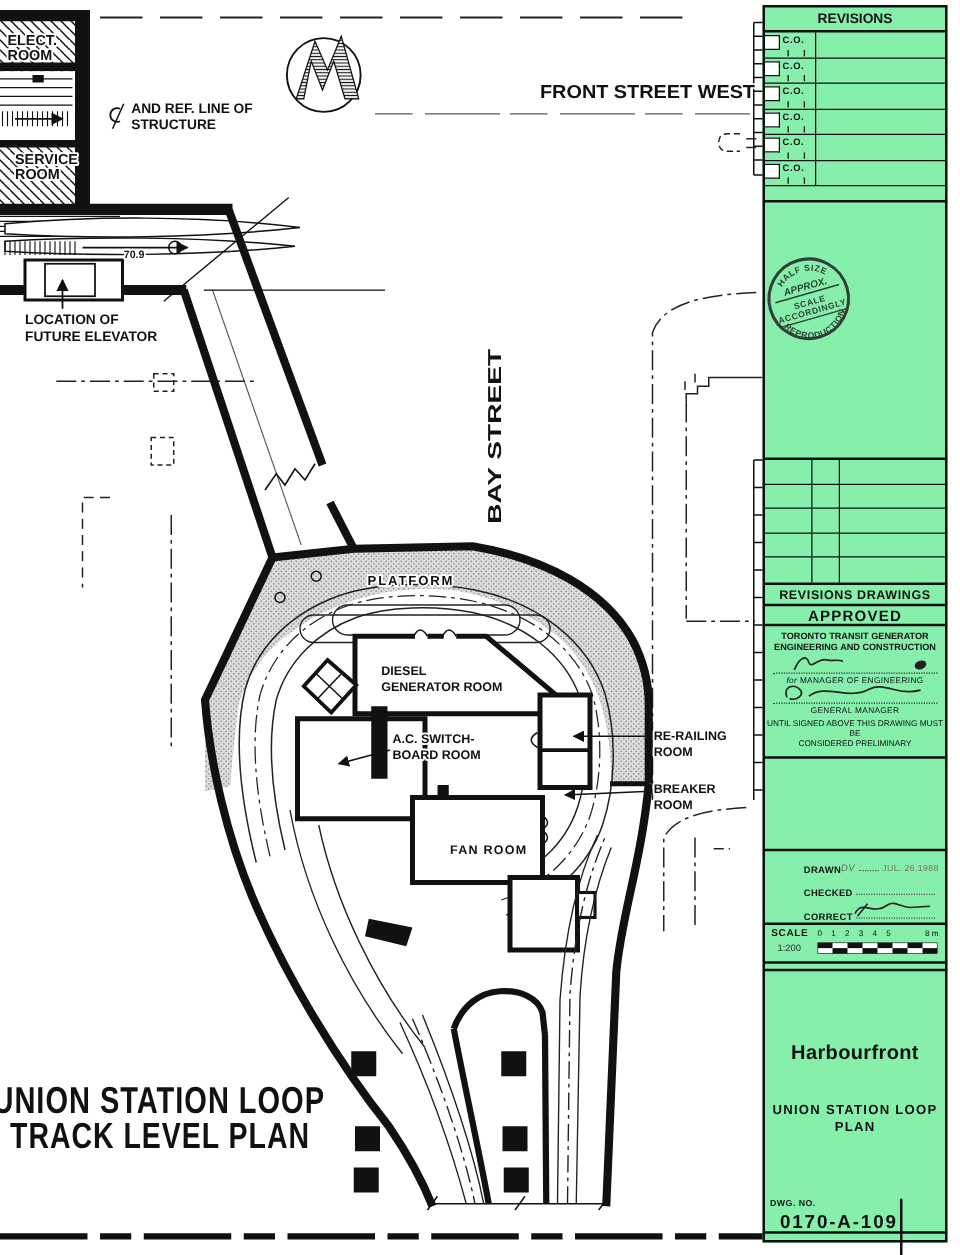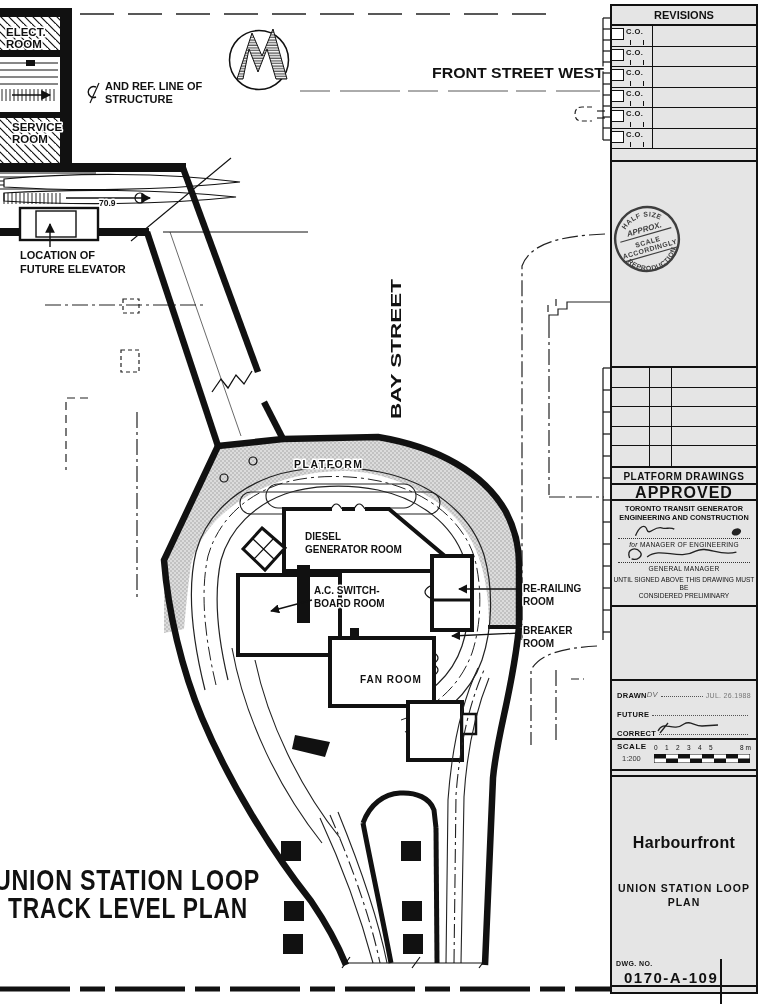--- a/index.html
+++ b/index.html
@@ -3,46 +3,46 @@
 <meta charset="utf-8">
 <style>
   html,body{margin:0;padding:0;background:#fff;}
   body{font-family:"Liberation Sans", sans-serif; color:#111;}
   .sheet{position:relative;width:768px;height:1004px;background:#fff;overflow:hidden;}
   svg text{fill:#111;}
   .lbl{font-family:"Liberation Sans",sans-serif;font-weight:bold;fill:#111;
        paint-order:stroke;stroke:#ffffff;stroke-width:3px;stroke-linejoin:round;}
   .big{font-family:"Liberation Sans",sans-serif;font-weight:800;letter-spacing:1px;}
   
-  .tb{position:absolute;left:610px;top:4px;width:148px;height:990px;border:2.5px solid #111;background:#e5e5e5;box-sizing:border-box;}
+  .tb{position:absolute;left:610px;top:4px;width:148px;height:990px;border:2.5px solid #111;background:#86efac;box-sizing:border-box;}
   .tb section{position:absolute;left:0;right:0;box-sizing:border-box;}
   .tb-rev{top:0;height:156px;border-bottom:2px solid #111;}
   .rev-head{height:18px;line-height:18px;text-align:center;font-weight:bold;font-size:11px;border-bottom:2px solid #111;}
   .rev-row{position:relative;height:19.5px;border-bottom:1.6px solid #111;}
   .rev-div{position:absolute;left:40px;top:0;bottom:0;width:0;border-left:1.6px solid #111;}
   .rev-notch{position:absolute;left:0;top:2px;width:11px;height:10px;border:1.5px solid #111;border-left:none;background:#fff;}
   .rev-co{position:absolute;left:14px;top:1px;font-size:7.5px;font-weight:bold;letter-spacing:.5px;}
   .rev-ticks{position:absolute;left:18px;bottom:1px;width:12px;height:5px;border-left:1.3px solid #111;border-right:1.3px solid #111;}
   .tb-stamp{top:198px;left:14px;width:70px;height:70px;transform:rotate(-16deg);opacity:.85;}
   .tb-rg{top:360px;height:102px;border-top:2px solid #111;border-bottom:2px solid #111;display:grid;grid-template-columns:38px 22px 1fr;grid-auto-rows:19.6px;}
   .rg-c{border-right:1.6px solid #111;border-bottom:1.6px solid #111;}
   .rg-c:nth-child(3n){border-right:none;}
   .rg-c:nth-last-child(-n+3){border-bottom:none;}
   .tb-refbar{top:462px;height:17px;line-height:17px;text-align:center;font-weight:bold;font-size:10px;border-bottom:2px solid #111;letter-spacing:.5px;}
-  .tb-appbar{top:479px;height:16px;line-height:16px;text-align:center;font-weight:bold;font-size:16px;border-bottom:2px solid #111;letter-spacing:1px;}
+  .tb-appbar{top:479px;height:16px;line-height:16px;text-align:center;font-weight:bold;font-size:12px;border-bottom:2px solid #111;letter-spacing:1px;}
   .tb-app{top:495px;height:106px;border-bottom:2px solid #111;font-size:7px;text-align:center;}
   .app-org{font-weight:bold;font-size:7.3px;line-height:8.5px;margin-top:4px;}
   .sigrow{position:relative;height:24px;margin:0 6px;}
   .sigline{position:absolute;left:0;right:0;bottom:7px;border-bottom:1.5px dotted #333;}
   .sigrole{position:absolute;left:0;right:0;bottom:-2px;font-size:6.6px;letter-spacing:.3px;}
   .sigsvg{position:absolute;left:0;bottom:4px;width:100%;height:22px;}
   .app-note{font-size:6.6px;line-height:8px;margin-top:6px;}
   .tb-empty{top:601px;height:74px;border-bottom:2px solid #111;}
   .tb-issue{top:675px;height:59px;border-bottom:2px solid #111;font-size:7.5px;}
-  .iss-row{position:relative;display:flex;align-items:flex-end;height:19px;padding:0 5px;font-weight:bold;letter-spacing:.3px;}
+  .iss-row{position:relative;display:flex;align-items:flex-end;height:19px;padding:0 5px;font-weight:bold;letter-spacing:.3px;margin-left:26px;}
   .dots{flex:1;border-bottom:1.4px dotted #555;margin:0 3px 3px 3px;}
   .iss-val{font-weight:normal;color:#666;font-style:italic;margin-bottom:1px;}
   .iss-date{font-weight:normal;color:#777;margin-bottom:1px;font-size:7px;}
   .corr-sig{position:absolute;left:42px;bottom:1px;width:70px;height:20px;}
   .tb-scale{top:734px;height:31px;border-bottom:2px solid #111;}
   .sc-label{position:absolute;left:5px;top:2px;font-size:8px;font-weight:bold;letter-spacing:.5px;}
   .sc-ratio{position:absolute;left:10px;top:14px;font-size:7.5px;color:#333;}
   .sc-ticks{position:absolute;left:42px;top:4px;width:100px;height:8px;font-size:6.5px;}
   .sc-ticks span{position:absolute;top:0;}
   .sc-bar{position:absolute;left:42px;top:14px;}
@@ -405,21 +405,21 @@
         <div class="rg-c"></div>
         <div class="rg-c"></div>
     <div class="rg-c"></div>
         <div class="rg-c"></div>
         <div class="rg-c"></div>
     <div class="rg-c"></div>
         <div class="rg-c"></div>
         <div class="rg-c"></div>
   </section>
 
-  <section class="tb-refbar">PLATFORM DRAWINGS</section>
+  <section class="tb-refbar">REVISIONS DRAWINGS</section>
   <section class="tb-appbar">APPROVED</section>
 
   <section class="tb-app">
     <div class="app-org">
       <div>TORONTO TRANSIT GENERATOR</div>
       <div>ENGINEERING AND CONSTRUCTION</div>
     </div>
     <div class="sigrow">
       <svg class="sigsvg" viewBox="0 0 136 22">
         <path d="M18,16 C22,6 28,3 30,10 C32,16 38,5 46,8 C50,9 54,7 58,9" fill="none" stroke="#222" stroke-width="1.4"></path>
@@ -444,21 +444,21 @@
   <section class="tb-empty"></section>
 
   <section class="tb-issue">
     <div class="iss-row">
       <span>DRAWN</span>
       <span class="iss-val">DV</span>
       <span class="dots"></span>
       <span class="iss-date">JUL. 26.1988</span>
     </div>
     <div class="iss-row">
-      <span>FUTURE</span>
+      <span>CHECKED</span>
       <span class="dots"></span>
     </div>
     <div class="iss-row">
       <span>CORRECT</span>
       <span class="dots"></span>
       <svg class="corr-sig" viewBox="0 0 70 20">
         <path d="M4,14 C10,2 18,16 30,7 C36,3 40,9 48,9 L64,8 M6,16 L14,6" fill="none" stroke="#222" stroke-width="1.3"></path>
       </svg>
     </div>
   </section>

